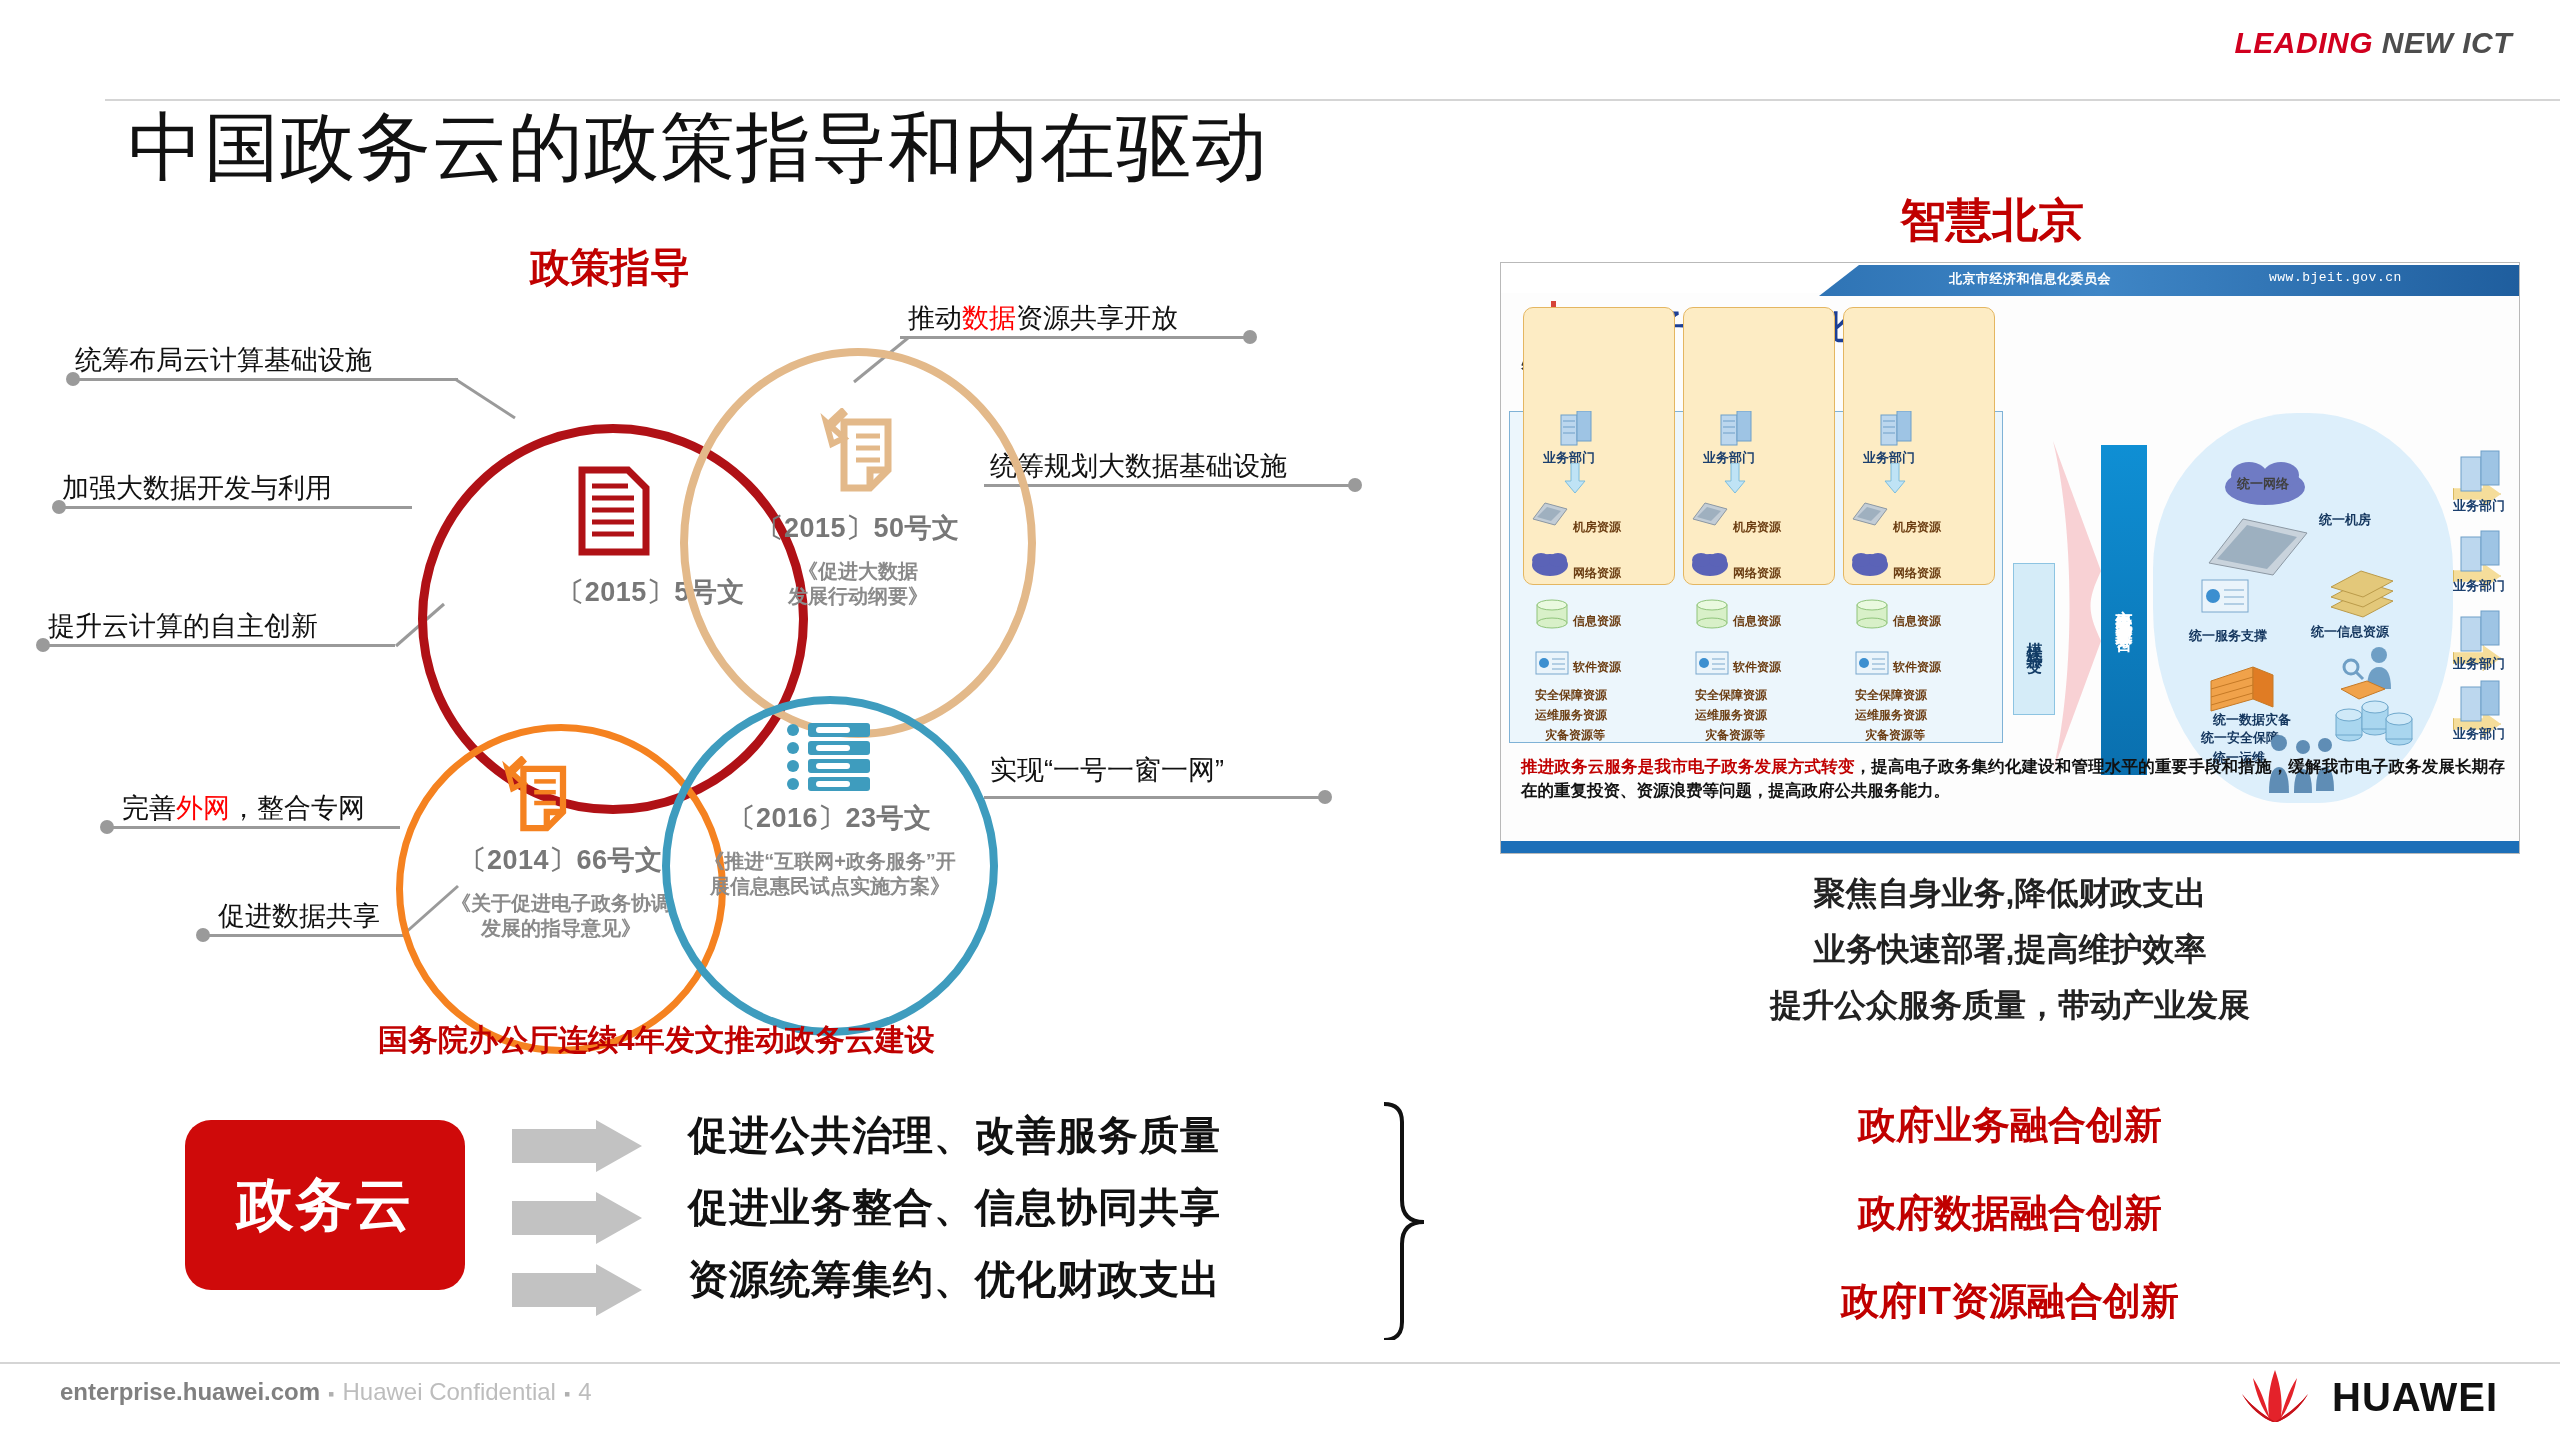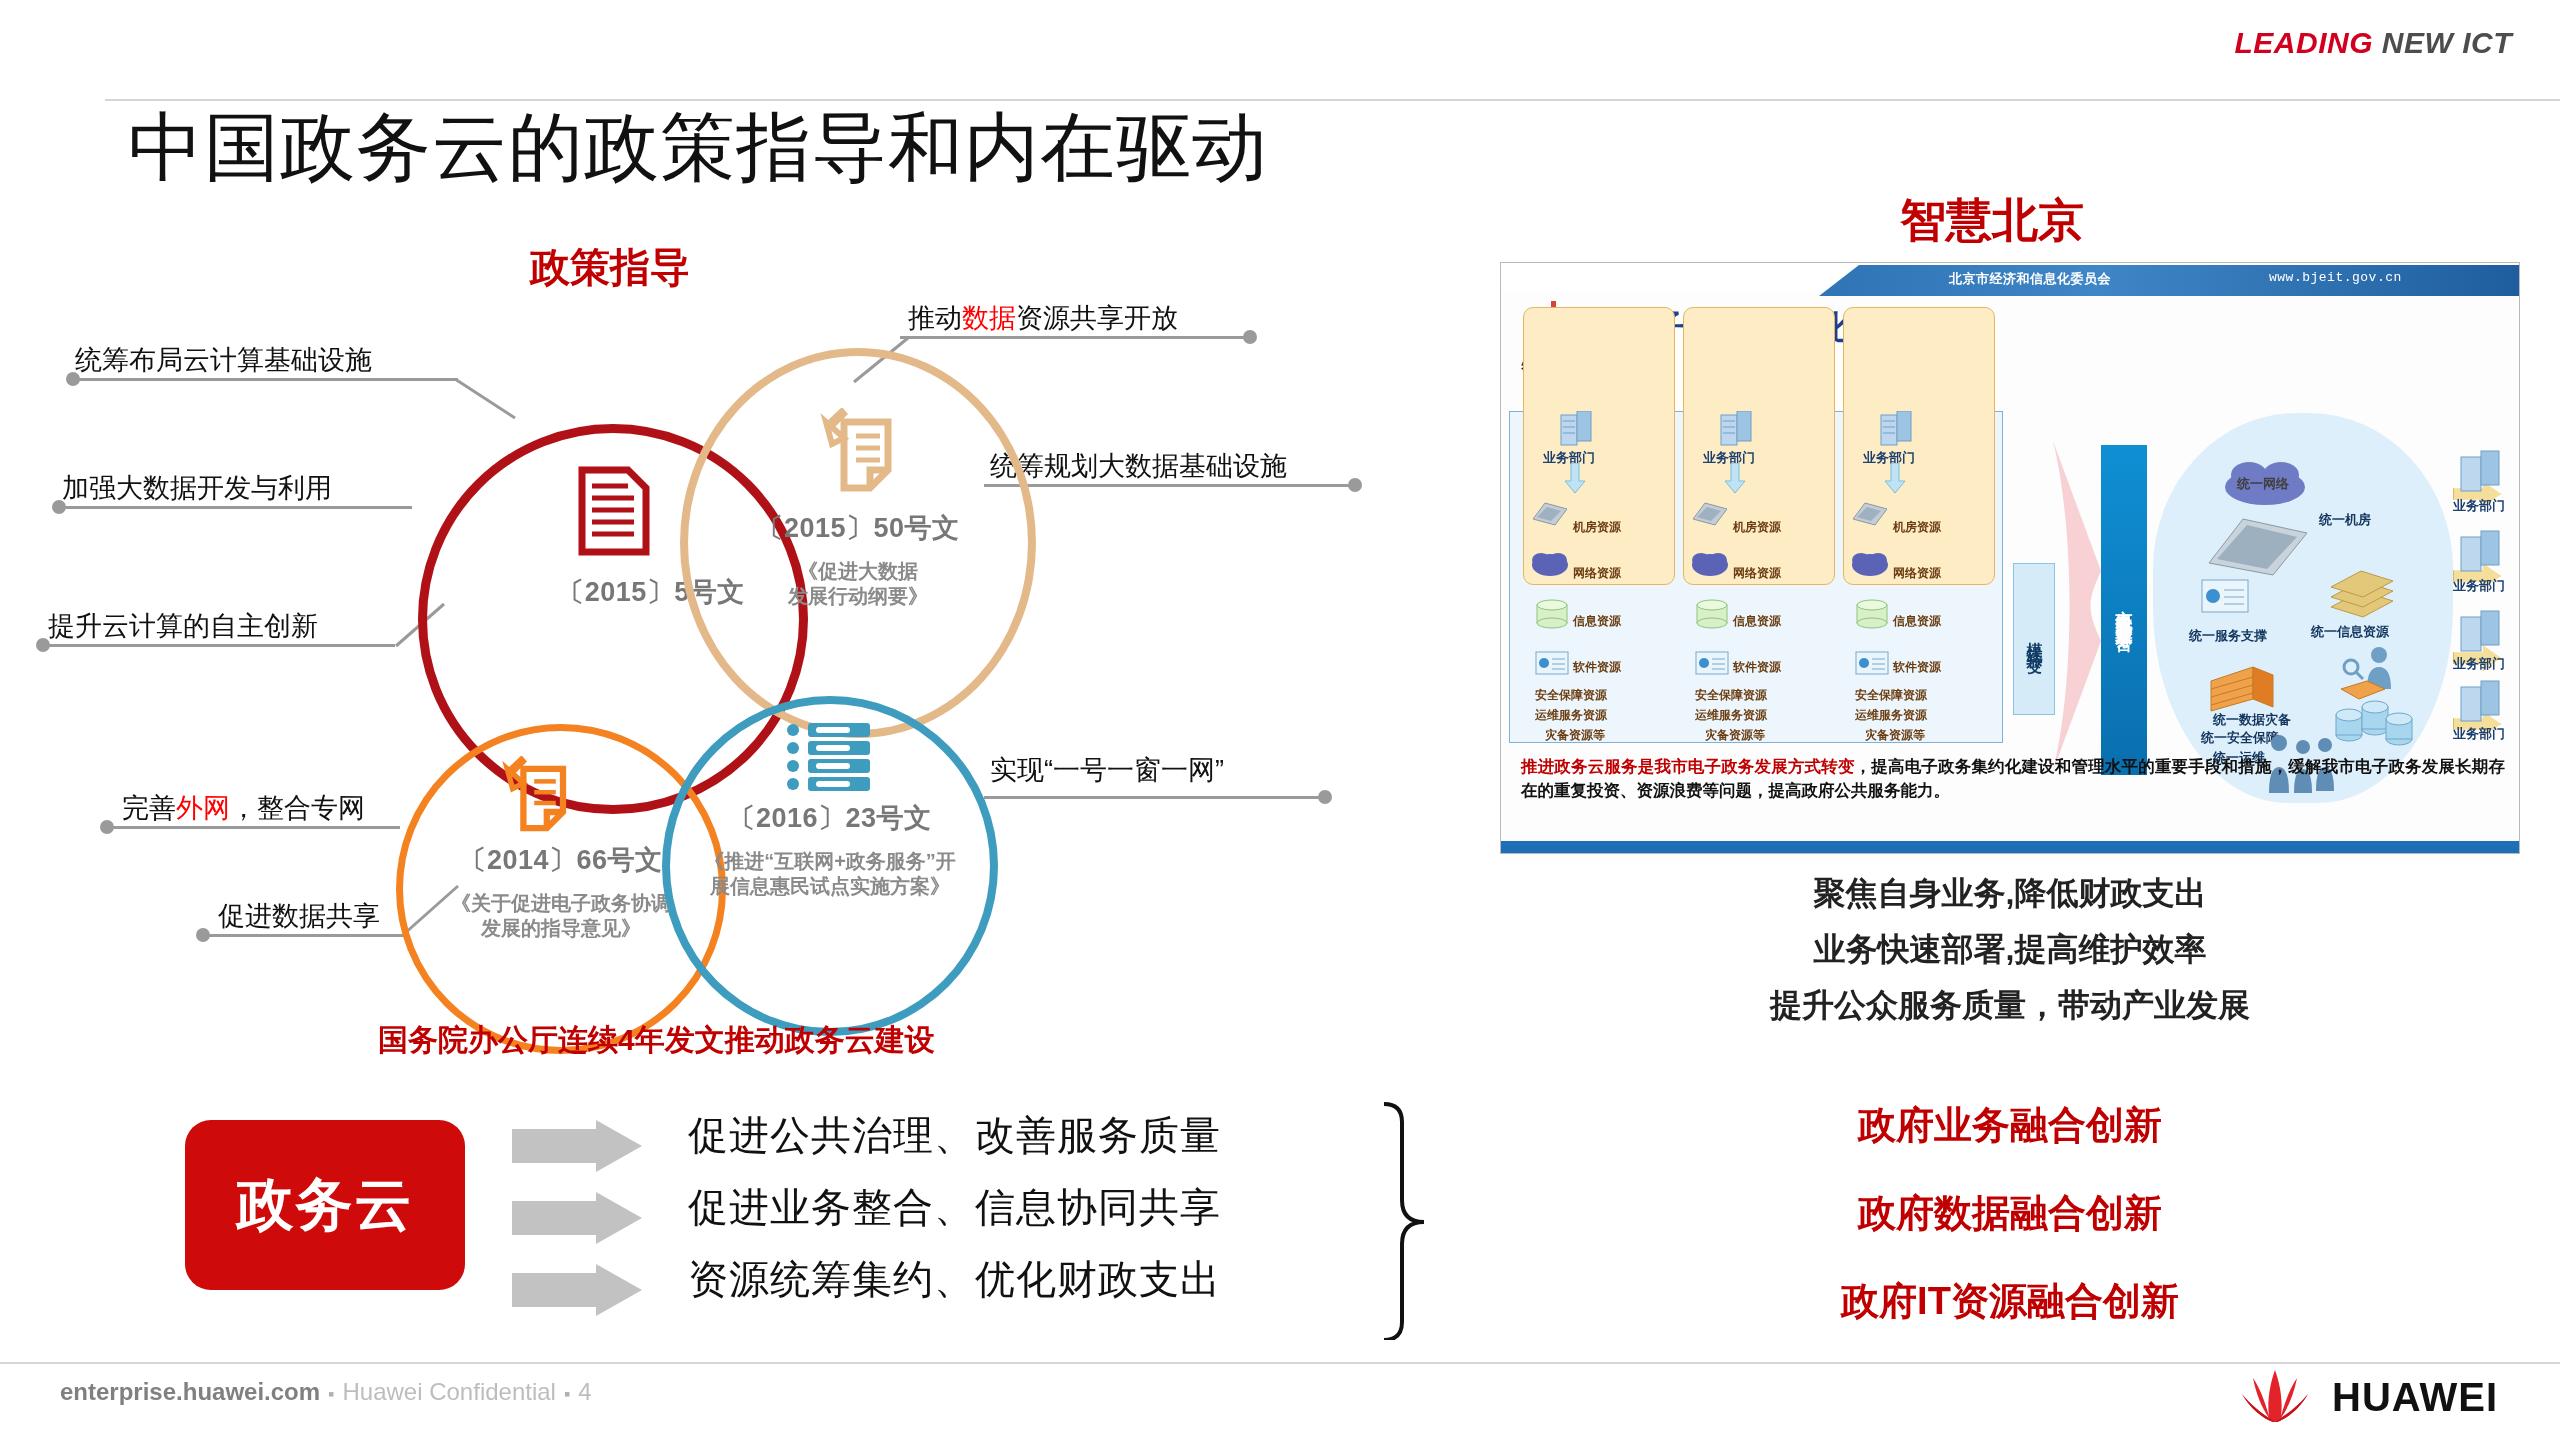--- a/index.html
+++ b/index.html
@@ -37,21 +37,21 @@
   .lbl .hl{color:#ff0000;}
   .leader{position:absolute;height:3px;background:#9a9a9a;}
   .dot{position:absolute;width:14px;height:14px;border-radius:50%;background:#9a9a9a;}
 
   
   #gov-note{position:absolute;left:378px;top:1020px;font-size:30px;font-weight:bold;color:#c00000;white-space:nowrap;}
   #cloud-box{position:absolute;left:185px;top:1120px;width:280px;height:170px;background:#cf0a0a;border-radius:26px;
              display:flex;align-items:center;justify-content:center;}
   #cloud-box span{color:#fff;font-size:57px;font-weight:bold;letter-spacing:2px;}
   .arrow{position:absolute;width:130px;height:52px;}
-  .benefit{position:absolute;font-size:40px;font-weight:normal;color:#111;white-space:nowrap;letter-spacing:1px;}
+  .benefit{position:absolute;font-size:40px;font-weight:bold;color:#111;white-space:nowrap;letter-spacing:1px;}
   .brace{position:absolute;}
 
   
   #pic{position:absolute;left:1500px;top:262px;width:1018px;height:590px;border:1px solid #b9b9b9;background:#fdfdfd;overflow:hidden;}
   #pic .topband{position:absolute;left:0;top:0;width:100%;height:30px;background:#ffffff;}
   #pic .bluebar{position:absolute;right:0;top:2px;height:31px;width:700px;background:linear-gradient(90deg,#2f74b5 0%,#3f86c6 40%,#1f5e9e 100%);
                 clip-path:polygon(40px 0,100% 0,100% 100%,0 100%);}
   #pic .bluebar span{position:absolute;top:5px;font-size:13px;color:#fff;white-space:nowrap;font-weight:bold;letter-spacing:.5px;}
   #pic .bluebar .org{left:130px;}
   #pic .bluebar .url{left:450px;font-family:"Liberation Mono","DejaVu Sans Mono",monospace;font-weight:normal;}

